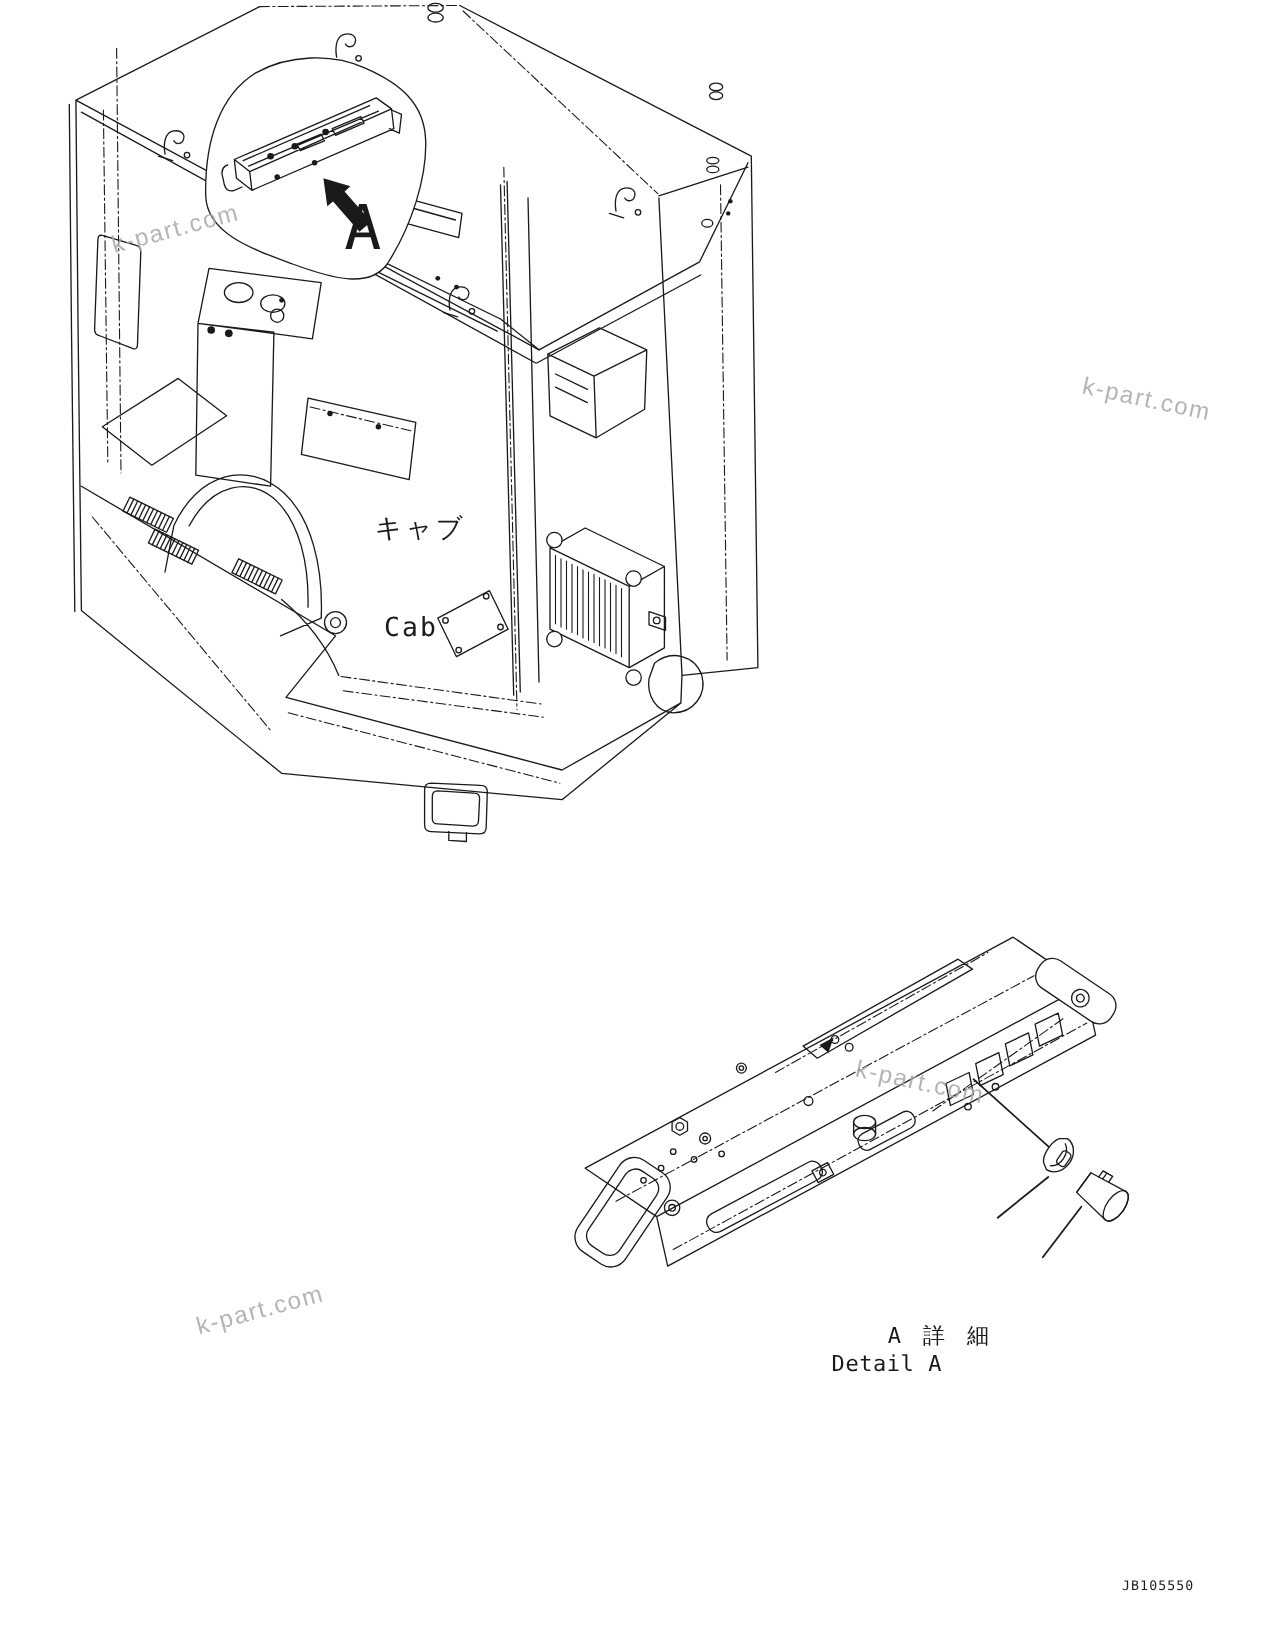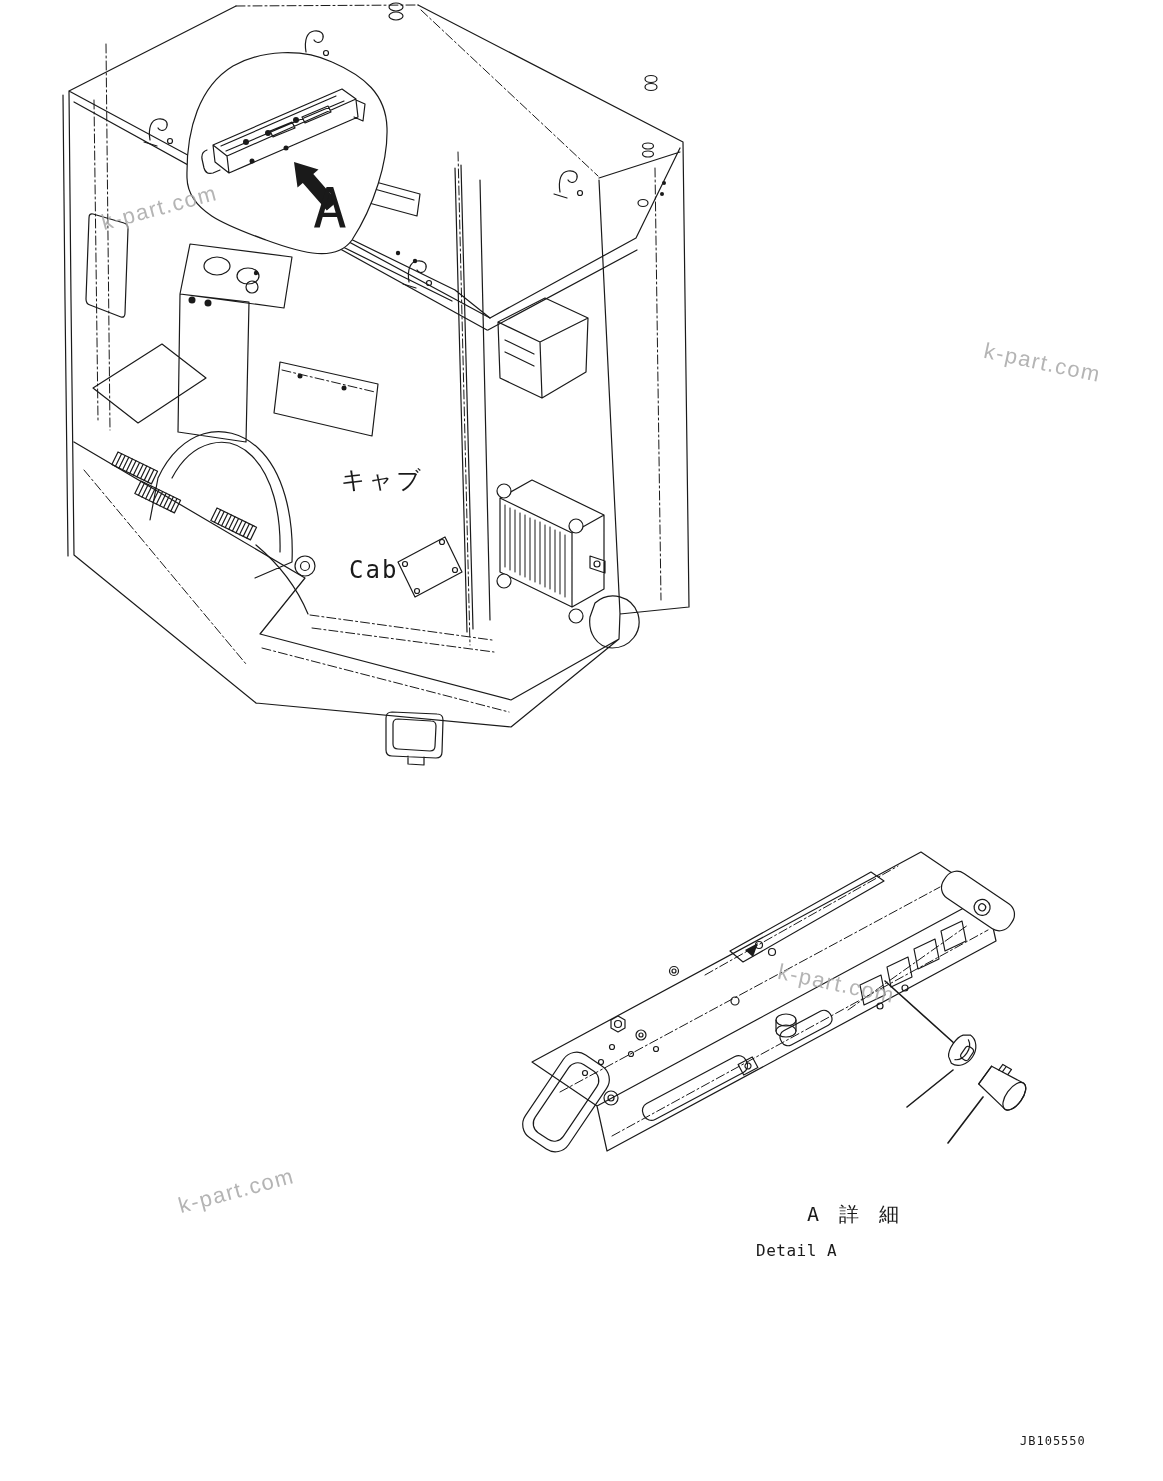--- a/index.html
+++ b/index.html
@@ -21,21 +21,21 @@
     color:var(--watermark-color);
     font-family:"Liberation Sans",sans-serif;
     font-size:22px;letter-spacing:1.5px;font-weight:400;opacity:.85;
   }
   .wm-up{transform:rotate(-15deg);}
   .wm-down{transform:rotate(12deg);}
   #label-a{left:313px;top:180px;font-size:56px;}
   #cab-jp{left:341px;top:468px;font-size:24px;letter-spacing:3px;}
   #cab-en{left:349px;top:523px;font-size:24px;letter-spacing:2px;margin-top:35px;}
   #detail-jp{left:788px;top:1204px;font-size:20px;letter-spacing:4px;margin-left:19px;}
-  #detail-en{left:756px;top:1229px;font-size:16px;letter-spacing:0.5px;margin-top:14px;}
+  #detail-en{left:756px;top:1229px;font-size:20px;letter-spacing:0.5px;}
   #dwg-no{left:1020px;top:1435px;font-size:12px;letter-spacing:1px;}
   #wm1{left:100px;top:197px;}
   #wm2{left:983px;top:352px;}
   #wm3{left:777px;top:973px;}
   #wm4{left:177px;top:1180px;}
 </style>
 </head>
 <body>
 
 <div class="page">

